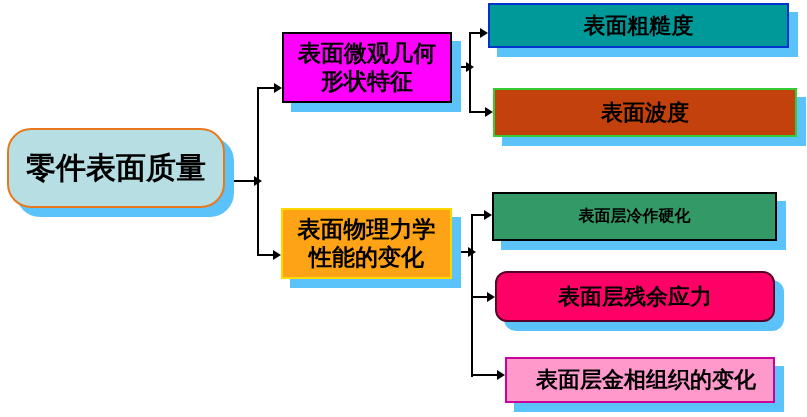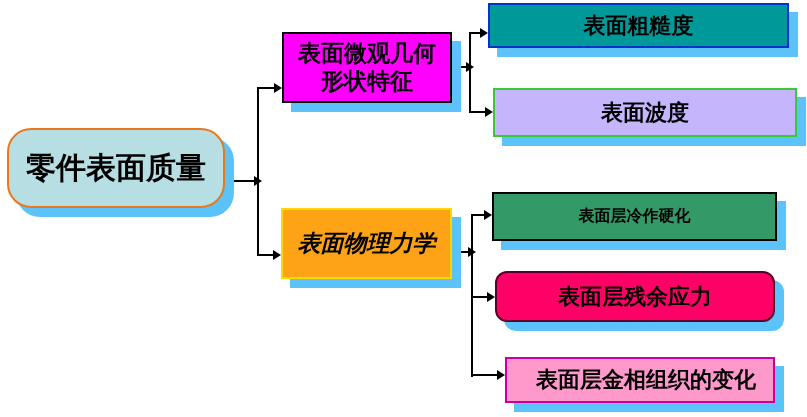--- a/index.html
+++ b/index.html
@@ -11,21 +11,21 @@
     position:absolute;box-sizing:border-box;display:flex;flex-direction:column;
     align-items:center;justify-content:center;text-align:center;
     color:#000;font-weight:bold;z-index:2;
     box-shadow:9px 9px 0 0 #5cc3fa;line-height:1.18;
   }
   .node .lbl{display:block;white-space:nowrap;}
   .root{background:#b7dee2;border:2px solid #e9791e;font-size:30px;}
   .geom{background:#ff00ff;border:2px solid #000000;font-size:23px;}
   .phys{background:#ffa316;border:2px solid #ffd800;font-size:23px;}
   .rough{background:#009999;border:2px solid #0033cc;font-size:22px;}
-  .wav{background:#c4b5fd;border:2px solid #33cc33;font-size:22px;}
+  .wav{background:#c2410c;border:2px solid #33cc33;font-size:22px;}
   .hard{background:#339966;border:2px solid #000000;font-size:16px;}
   .resid{background:#ff0066;border:2px solid #5a0028;font-size:22px;}
   .metal{background:#ff99cc;border:2px solid #cc0099;font-size:22px;}
   .line{position:absolute;background:#000000;z-index:1;}
   .arrow{
     position:absolute;width:0;height:0;z-index:1;
     border-top:5px solid transparent;border-bottom:5px solid transparent;
     border-left:8px solid #000000;
   }
 </style>
@@ -62,22 +62,23 @@
 
   <div class="node root" style="left:7px;top:128px;width:218px;height:80px;border-radius:24px;">
     <span class="lbl">零件表面质量</span>
   </div>
 
   <div class="node geom" style="left:282px;top:32px;width:170px;height:71px;">
     <span class="lbl">表面微观几何</span>
     <span class="lbl">形状特征</span>
   </div>
 
-  <div class="node phys" style="left:281px;top:208px;width:171px;height:71px;font-style:italic;">
+  <div class="node phys" style="left:281px;top:208px;width:171px;height:71px;">
     <span class="lbl">表面物理力学</span>
+    <span class="lbl">性能的变化</span>
   </div>
 
   <div class="node rough" style="left:488px;top:3px;width:301px;height:45px;">
     <span class="lbl">表面粗糙度</span>
   </div>
 
   <div class="node wav" style="left:493px;top:88px;width:304px;height:49px;">
     <span class="lbl">表面波度</span>
   </div>
 

